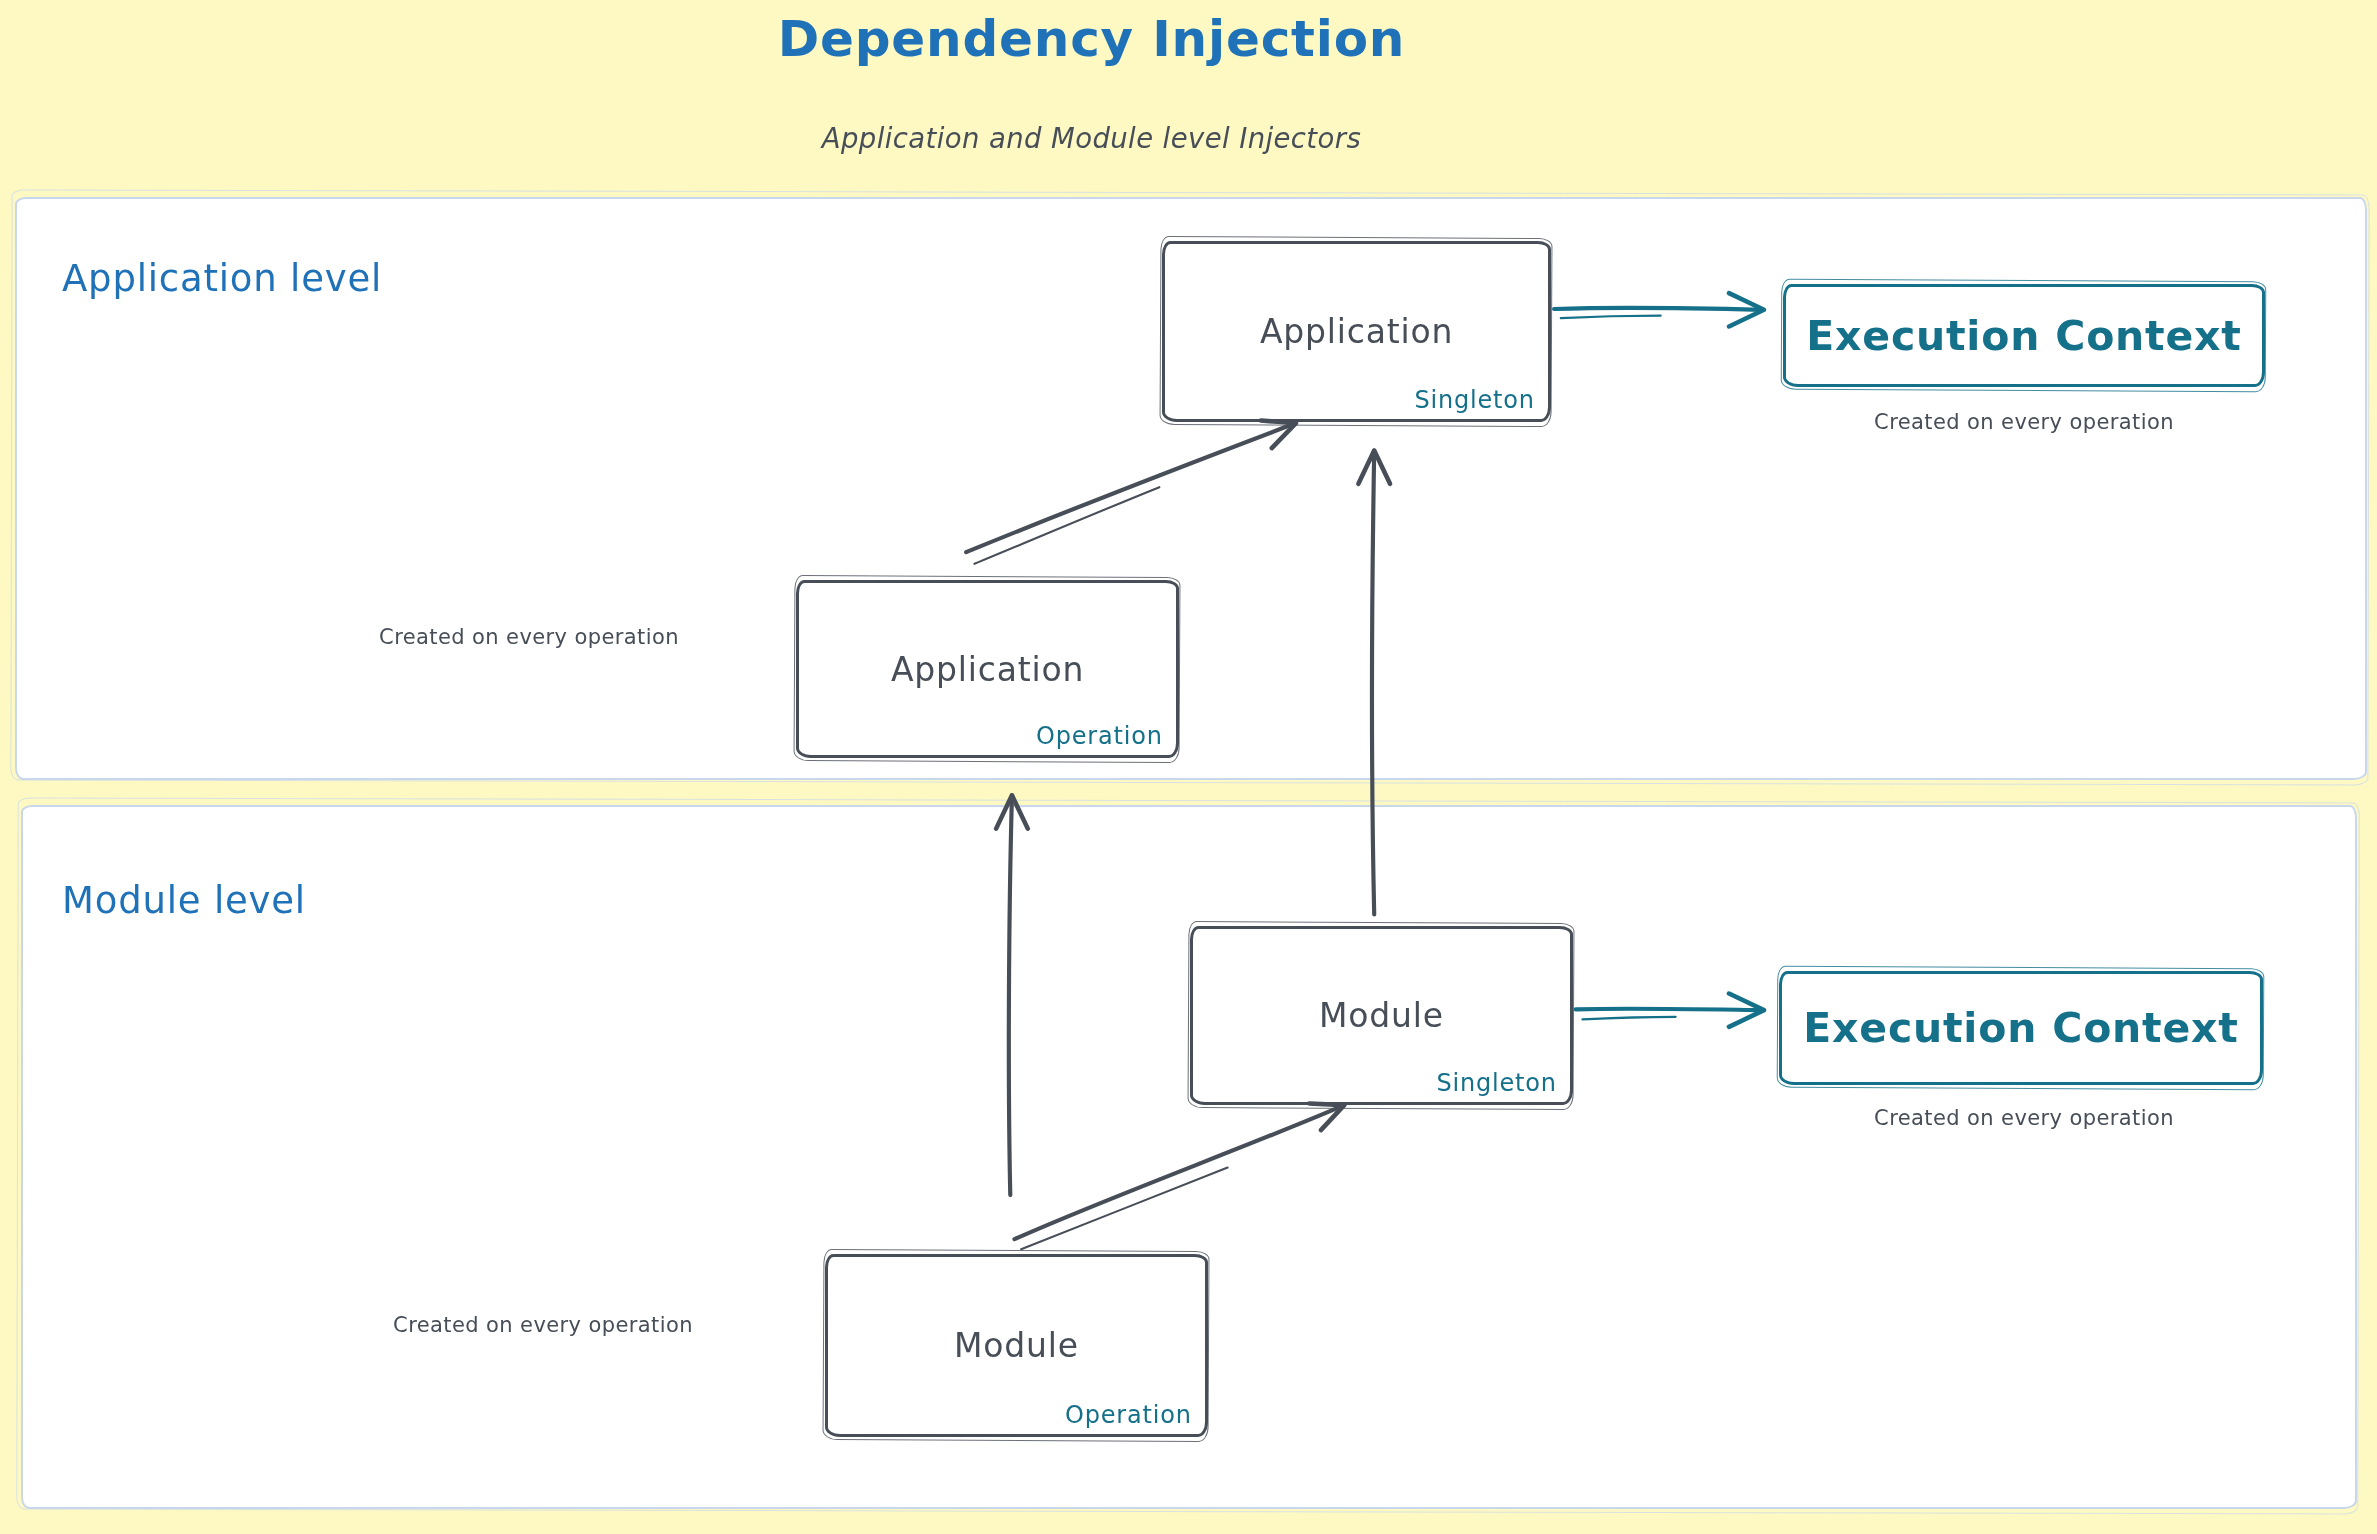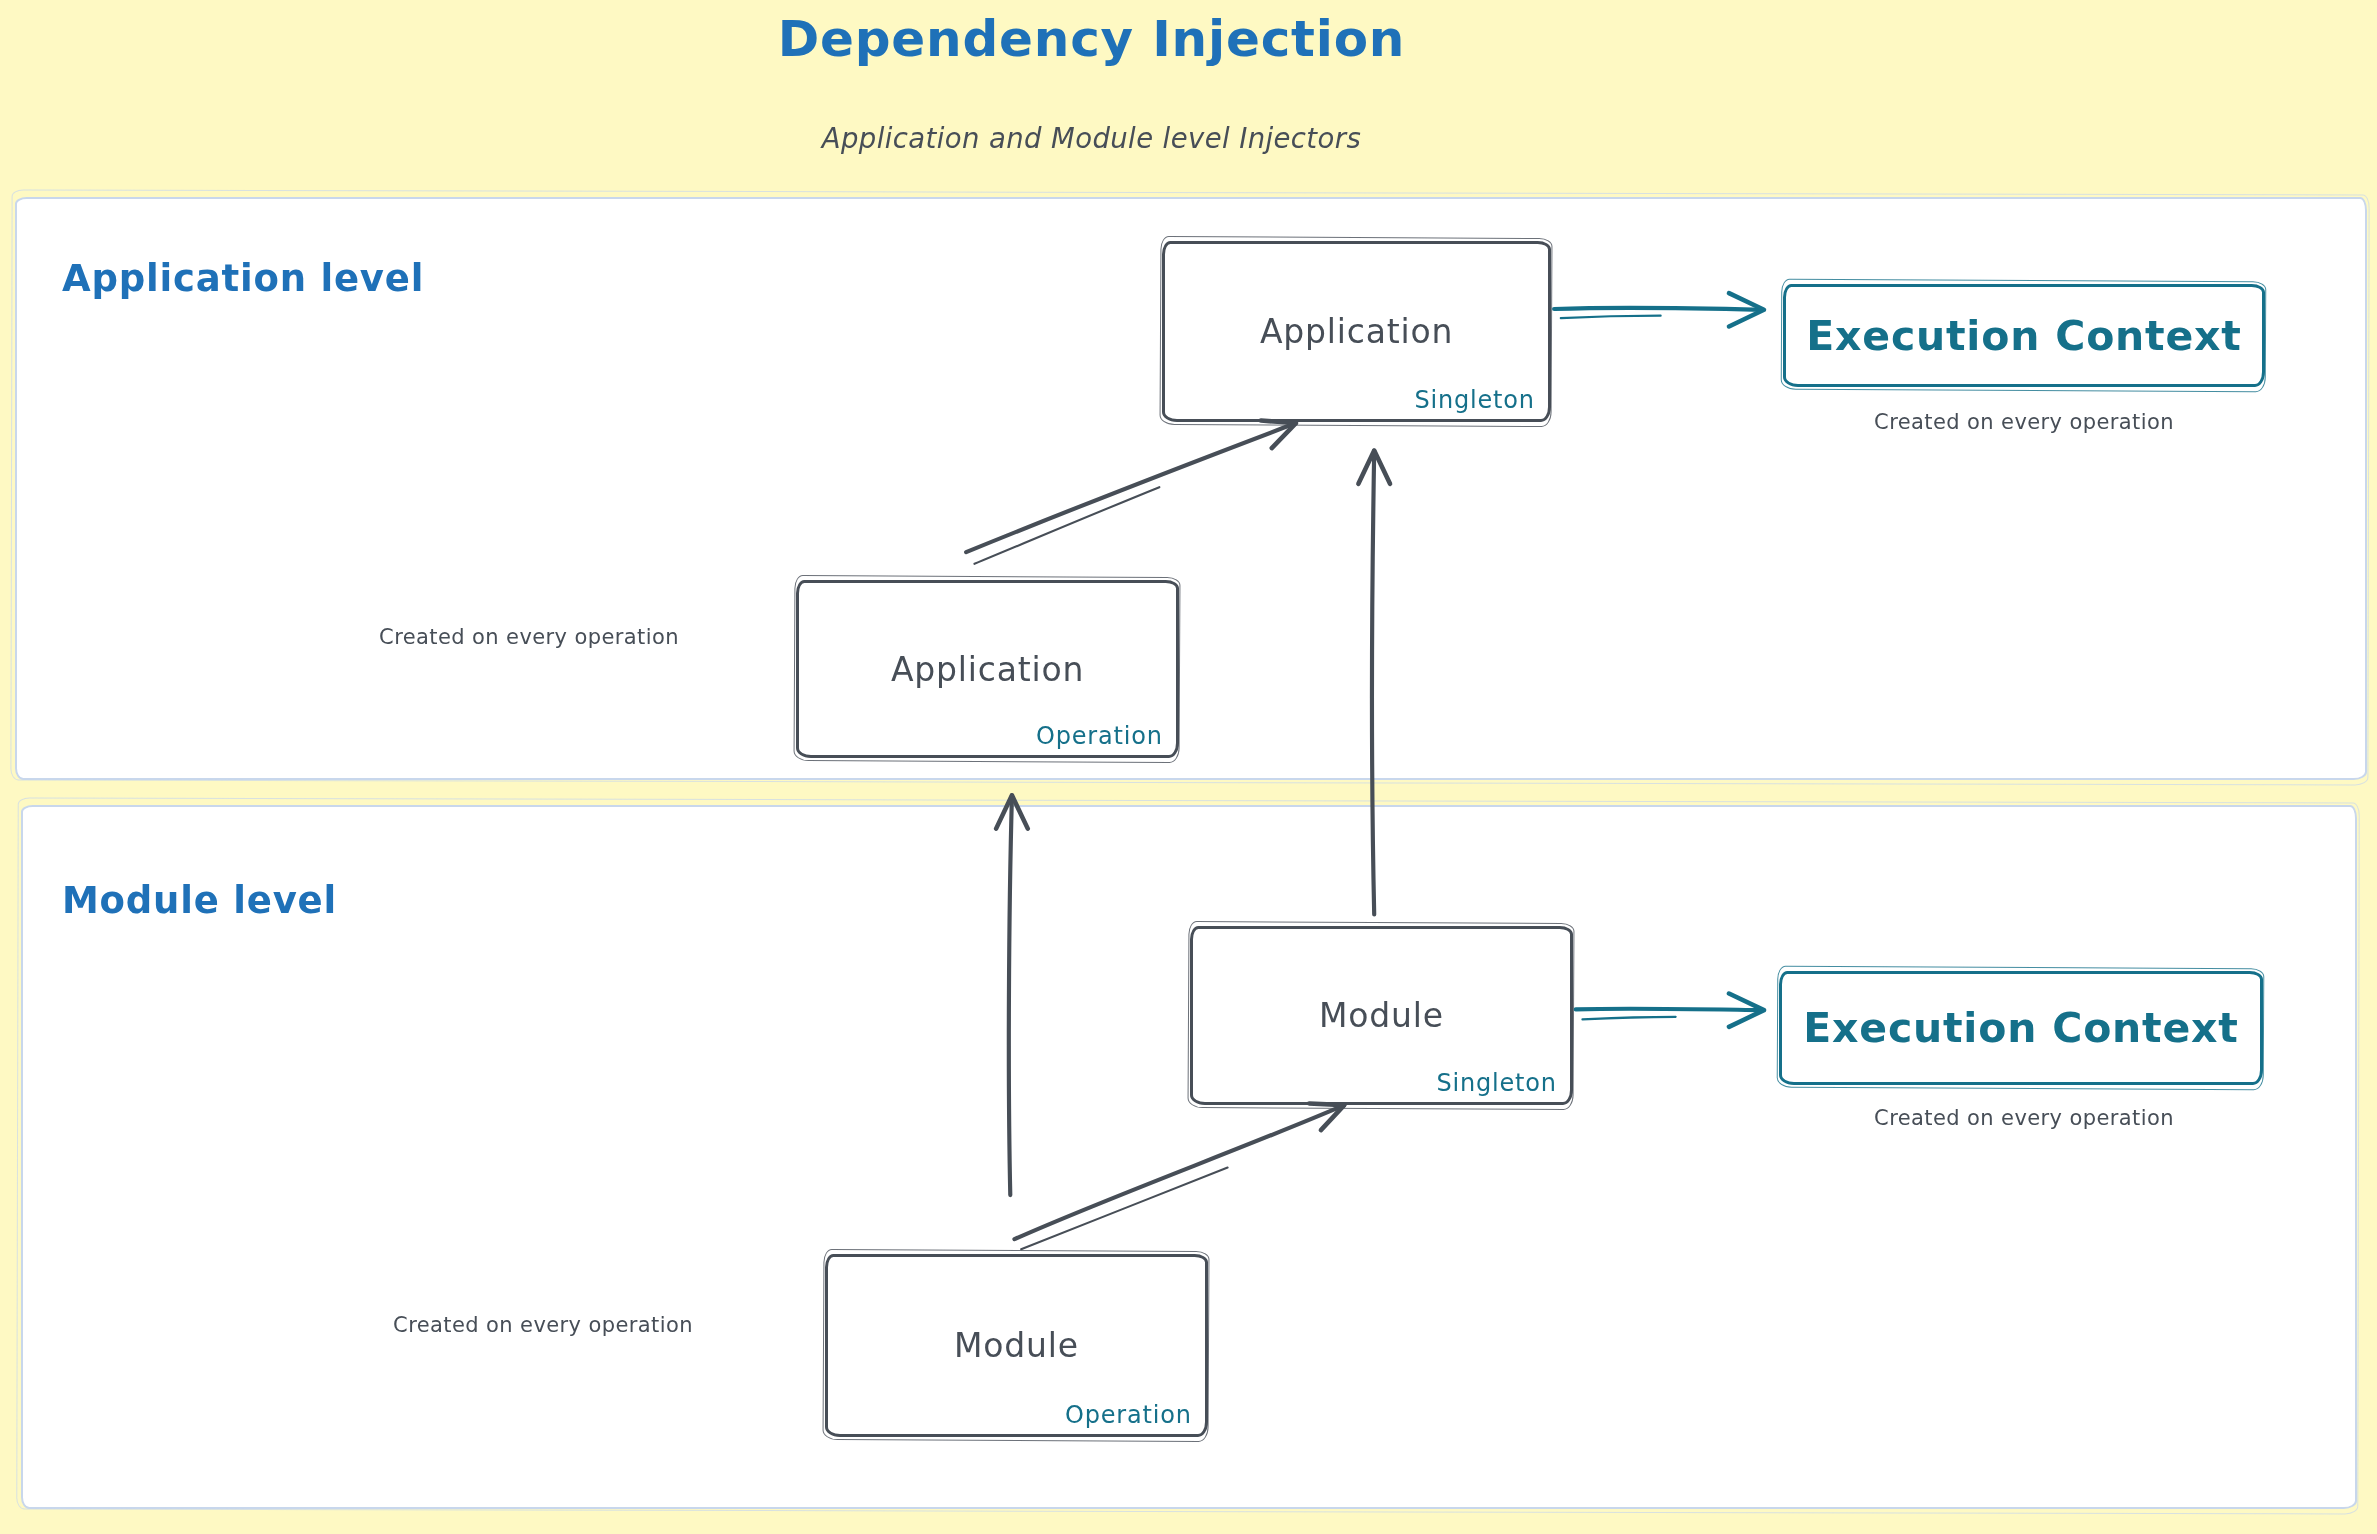--- a/index.html
+++ b/index.html
@@ -12,21 +12,21 @@
   .subtitle{position:absolute;left:754px;top:122px;width:675px;text-align:center;
          font-size:27.5px;font-weight:500;color:#474e57;letter-spacing:0.4px;white-space:nowrap;font-style:italic;}
 
   
   .level{position:absolute;background:#ffffff;border:2.5px solid #c8d7ec;
          border-radius:11.7px 6.7px 13.3px 8.3px / 6.7px 13.3px 8.3px 11.7px;}
   .level::before{content:"";position:absolute;inset:-6.7px -4.2px -5px -5.8px;pointer-events:none;
          border:1.2px solid #c8d7ec;opacity:.7;border-radius:inherit;transform:rotate(.12deg);}
   .level-app{left:15px;top:197px;width:2348px;height:579px;}
   .level-module{left:21px;top:805px;width:2332px;height:700px;}
-  .level-label{position:absolute;font-size:37px;font-weight:700;color:#1f71b8;
+  .level-label{position:absolute;font-size:37px;font-weight:400;color:#1f71b8;
          letter-spacing:0.8px;white-space:nowrap;}
   .level-app .level-label{left:45px;top:58px;}
   .level-module .level-label{left:39px;top:72px;}
 
   
   .node{position:absolute;--stroke:#474e57;background:#ffffff;border:3.3px solid var(--stroke);
         border-radius:8.3px 13.3px 10px 15px / 13.3px 8.3px 15px 10px;
         display:flex;align-items:center;justify-content:center;z-index:2;margin-top:11px;}
   .node::before{content:"";position:absolute;inset:-6.7px -4.2px -7.5px -5px;pointer-events:none;
         border:1.7px solid var(--stroke);opacity:.8;border-radius:inherit;transform:rotate(.3deg);}

